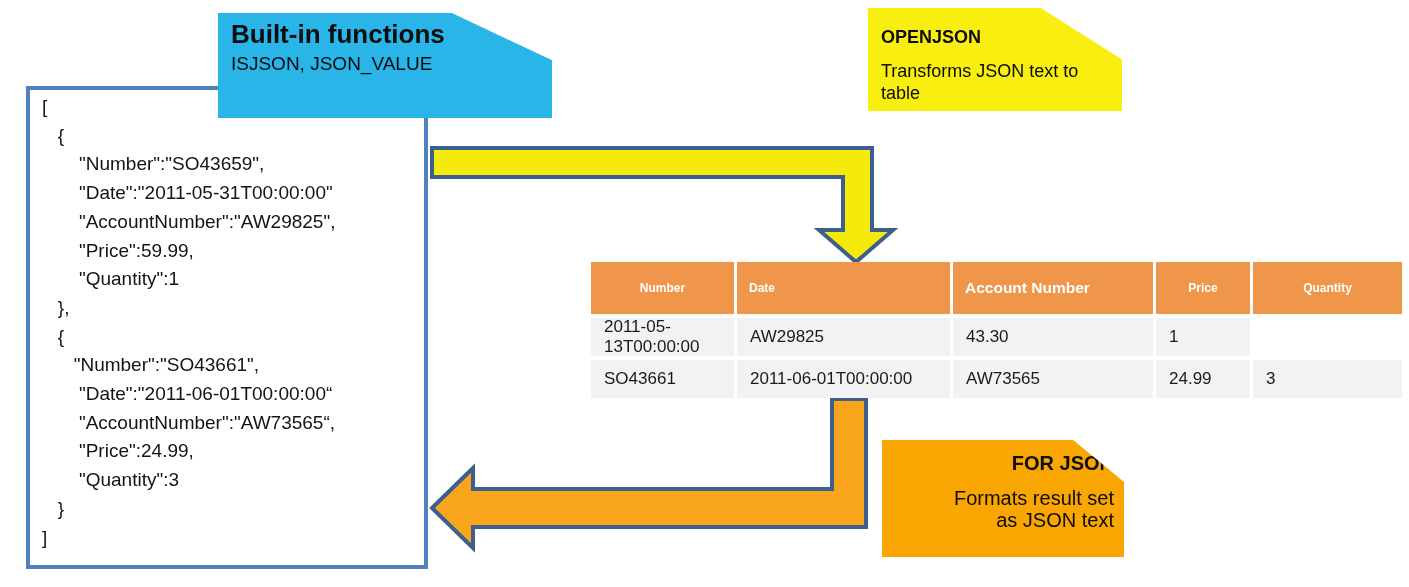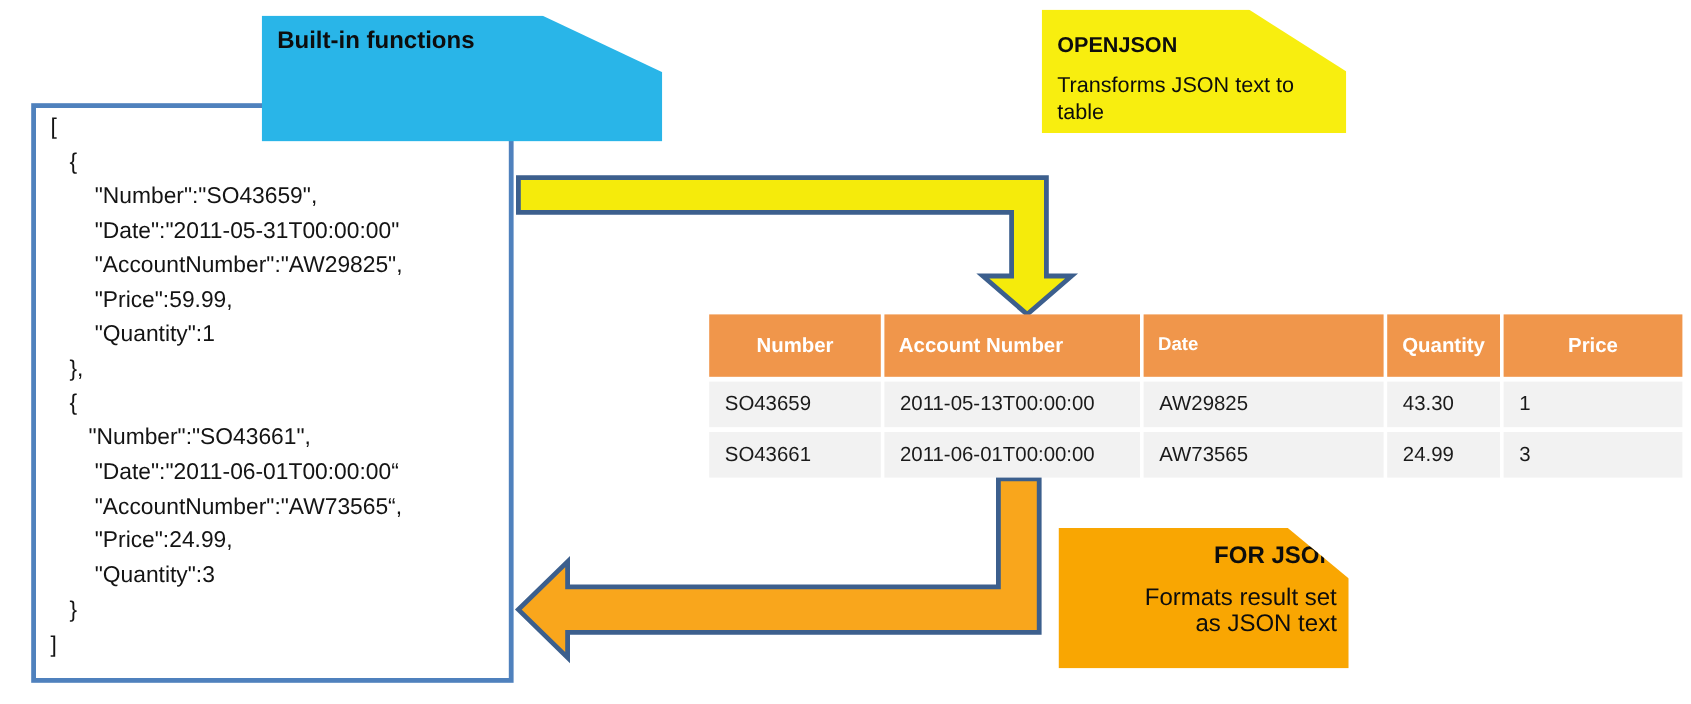--- a/index.html
+++ b/index.html
@@ -38,21 +38,21 @@
   .callout .body  { color: #0d0d0d; white-space: pre-line; }
 
   .callout-builtin {
     left: 218px; top: 13px;
     width: 334px; height: 105px;
     clip-path: polygon(0 0, 70% 0, 100% 45%, 100% 100%, 0 100%);
     padding: 7px 10px 0 13px;
     font-size: 19px;
     line-height: 29px;
   }
-  .callout-builtin .title { font-size: 20px; }
+  .callout-builtin .title { font-size: 26px; }
 
   .callout-openjson {
     left: 868px; top: 8px;
     width: 254px; height: 103px;
     clip-path: polygon(0 0, 68% 0, 100% 50%, 100% 100%, 0 100%);
     padding: 19px 10px 0 13px;
     font-size: 18px;
   }
   .callout-openjson .body, .callout-forjson .body { margin-top: 12px; line-height: 22px; }
 
@@ -86,21 +86,21 @@
     display: grid;
     grid-template-columns: 143px 213px 200px 94px 149px;
     column-gap: 3px;
   }
   .tr { margin-top: 4px; }
   .th {
     height: 52px;
     background: var(--table_header);
     color: #ffffff;
     font-weight: bold;
-    font-size: 17px;
+    font-size: 12px;
     display: flex;
     align-items: center;
     justify-content: center;
     padding: 0 12px;
   }
   .th.align-left { justify-content: flex-start; }
   .th:nth-child(3) { font-size: 15.5px; }
   .td {
     height: 38px;
     background: var(--row_bg);
@@ -134,44 +134,44 @@
 ]</div>
   </div>
 
   <svg class="arrows" viewBox="0 0 1409 587" xmlns="http://www.w3.org/2000/svg">
     <polygon points="432,148 872,148 872,230 893,230 856,262 819,230 843,230 843,177 432,177" stroke-width="4" stroke-linejoin="miter" fill="#F5EB0B" stroke="#3C5F8D"></polygon>
     <polygon points="832,399 866,399 866,527 473,527 473,548 432,508 473,468 473,489 832,489" stroke-width="4" stroke-linejoin="miter" fill="#F9A61C" stroke="#3C5F8D"></polygon>
   </svg>
 
   <div class="callout callout-builtin" style="background-color: rgb(41, 181, 232);">
     <div class="title">Built-in functions</div>
+    <div class="body">ISJSON, JSON_VALUE</div>
   </div>
 
   <div class="callout callout-openjson" style="background-color: rgb(248, 238, 15);">
     <div class="title">OPENJSON</div>
     <div class="body">Transforms JSON text to table</div>
   </div>
 
   <div class="callout callout-forjson" style="background-color: rgb(249, 166, 2);">
     <div class="title">FOR JSON</div>
     <div class="body">Formats result set
 as JSON text</div>
   </div>
 
   <div class="result-table">
     <div class="tr-head">
         <div class="th align-center">Number</div>
+        <div class="th align-left">Date</div>
         <div class="th align-left">Account Number</div>
-        <div class="th align-left">Date</div>
+        <div class="th align-center">Price</div>
         <div class="th align-center">Quantity</div>
-        <div class="th align-center">Price</div>
       </div>
     <div id="table-body">
         <div class="tr">
-          <div class="td">SO43659</div>
           <div class="td">2011-05-13T00:00:00</div>
           <div class="td">AW29825</div>
           <div class="td">43.30</div>
           <div class="td">1</div>
         </div>
         <div class="tr">
           <div class="td">SO43661</div>
           <div class="td">2011-06-01T00:00:00</div>
           <div class="td">AW73565</div>
           <div class="td">24.99</div>

